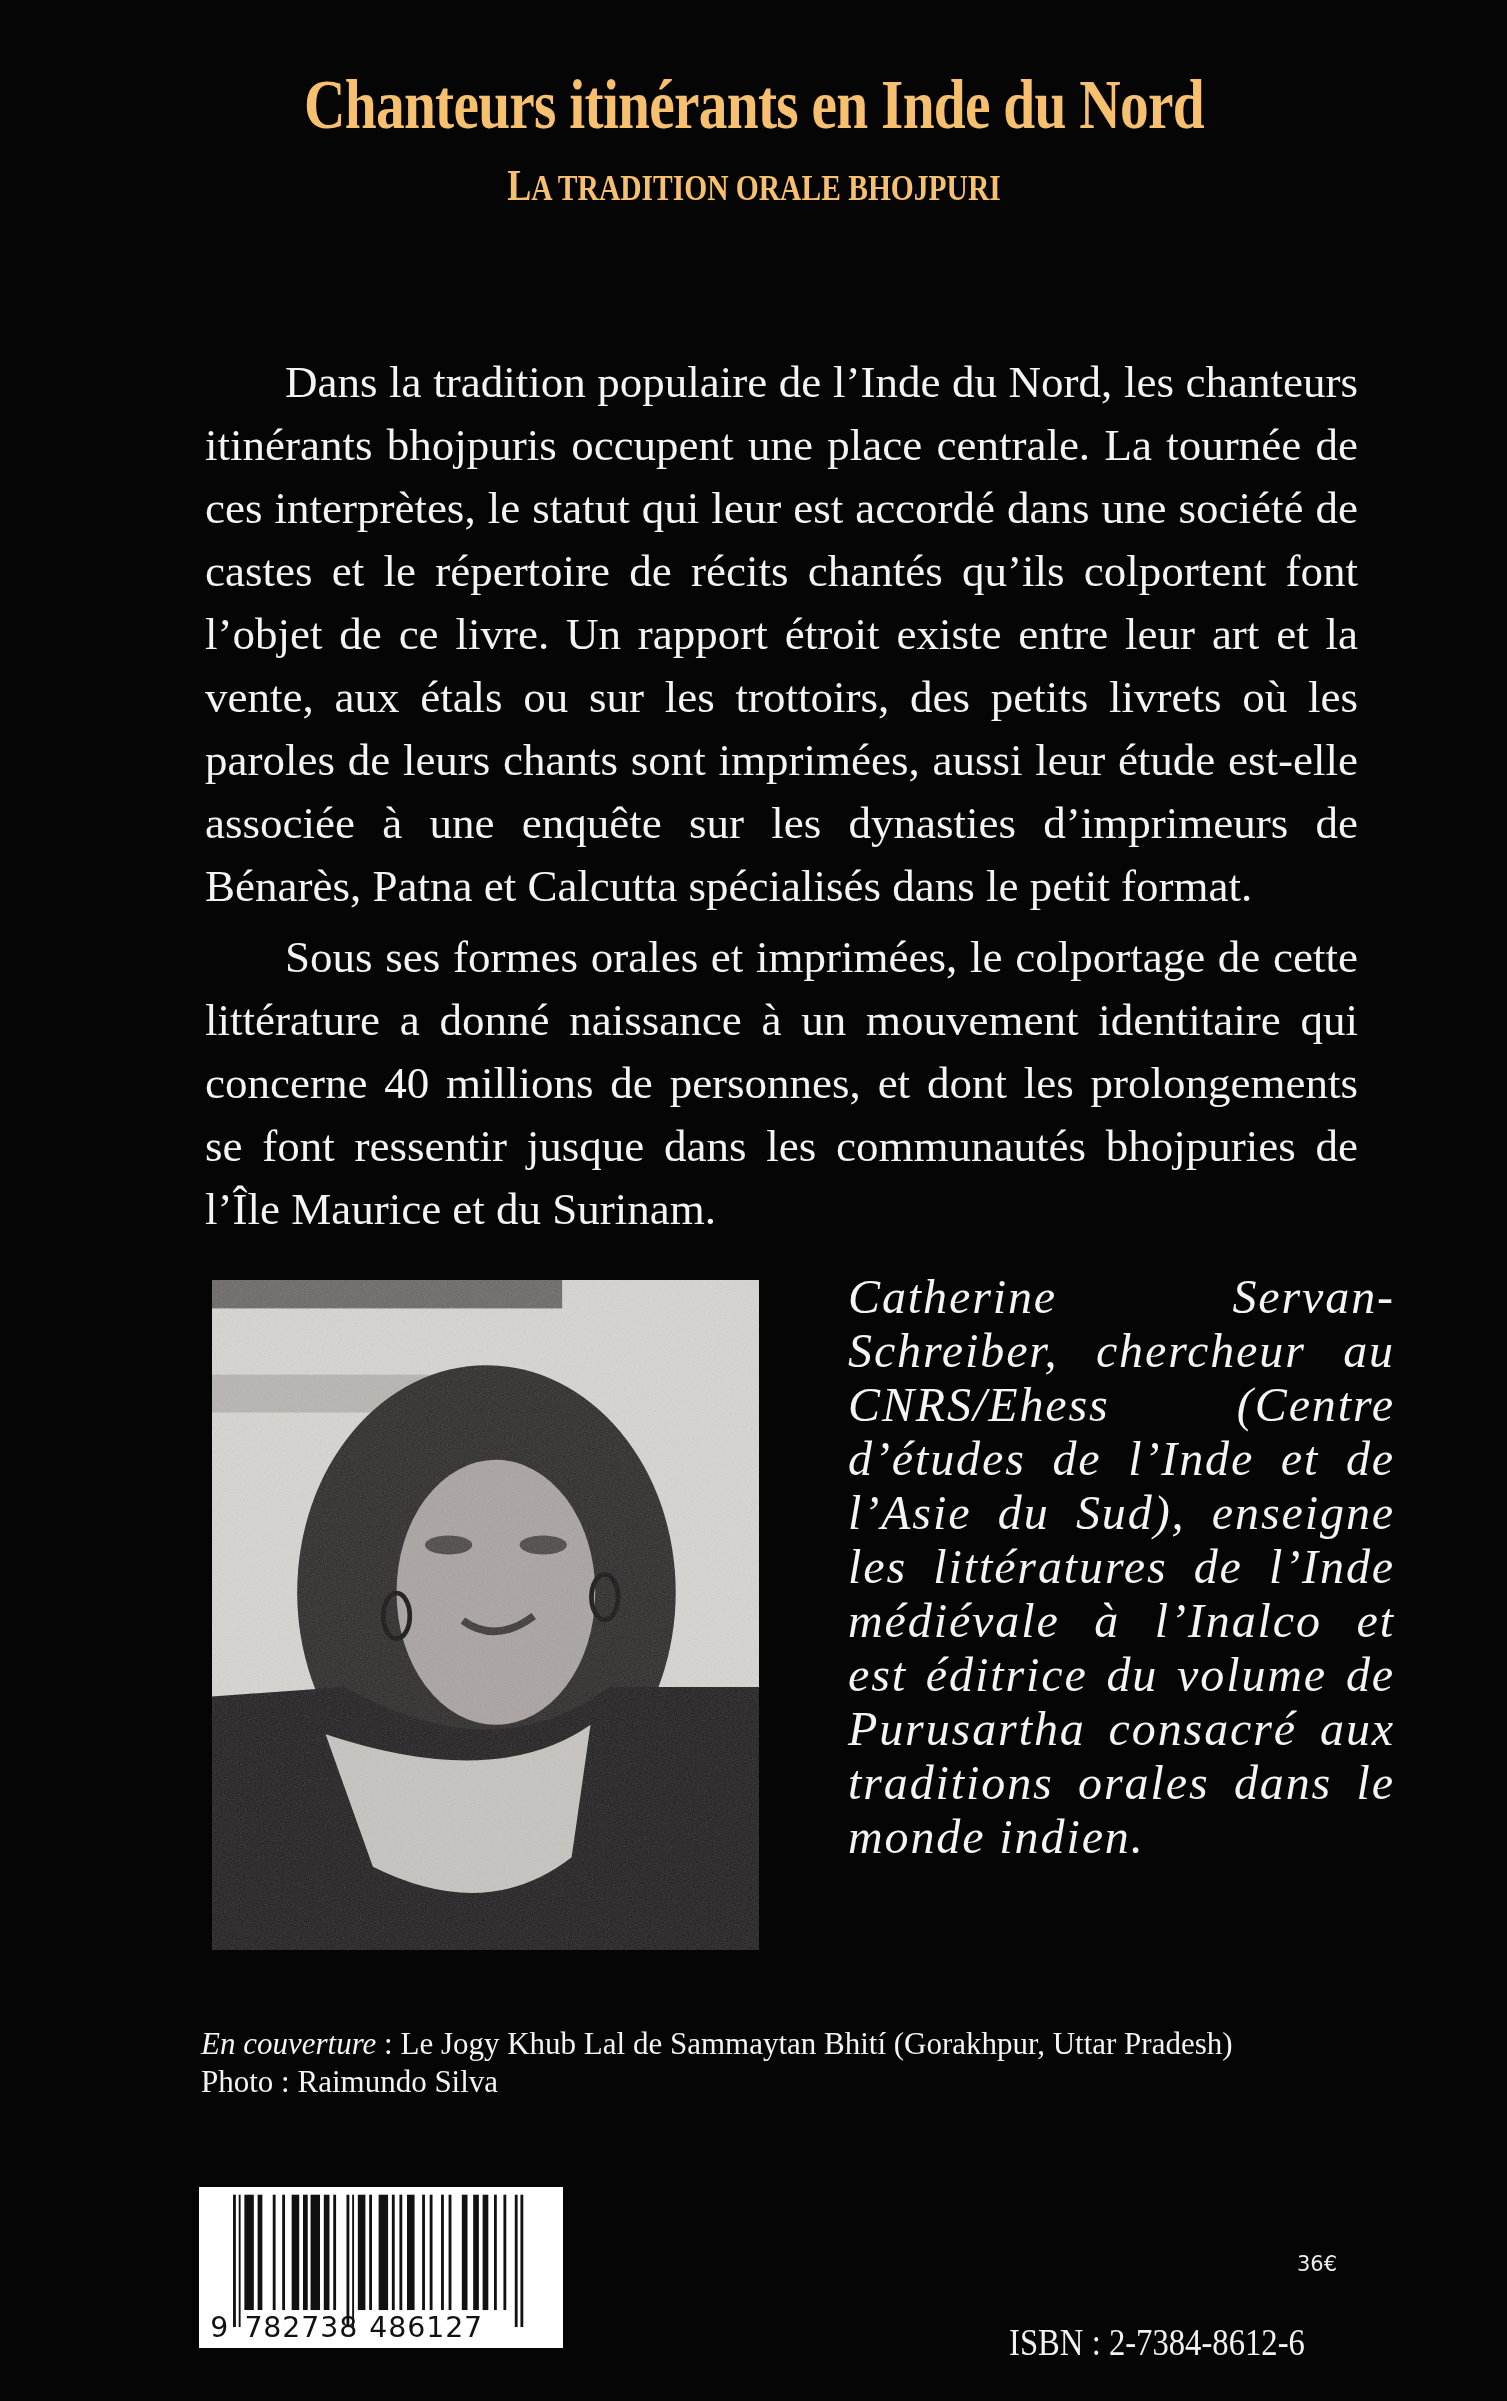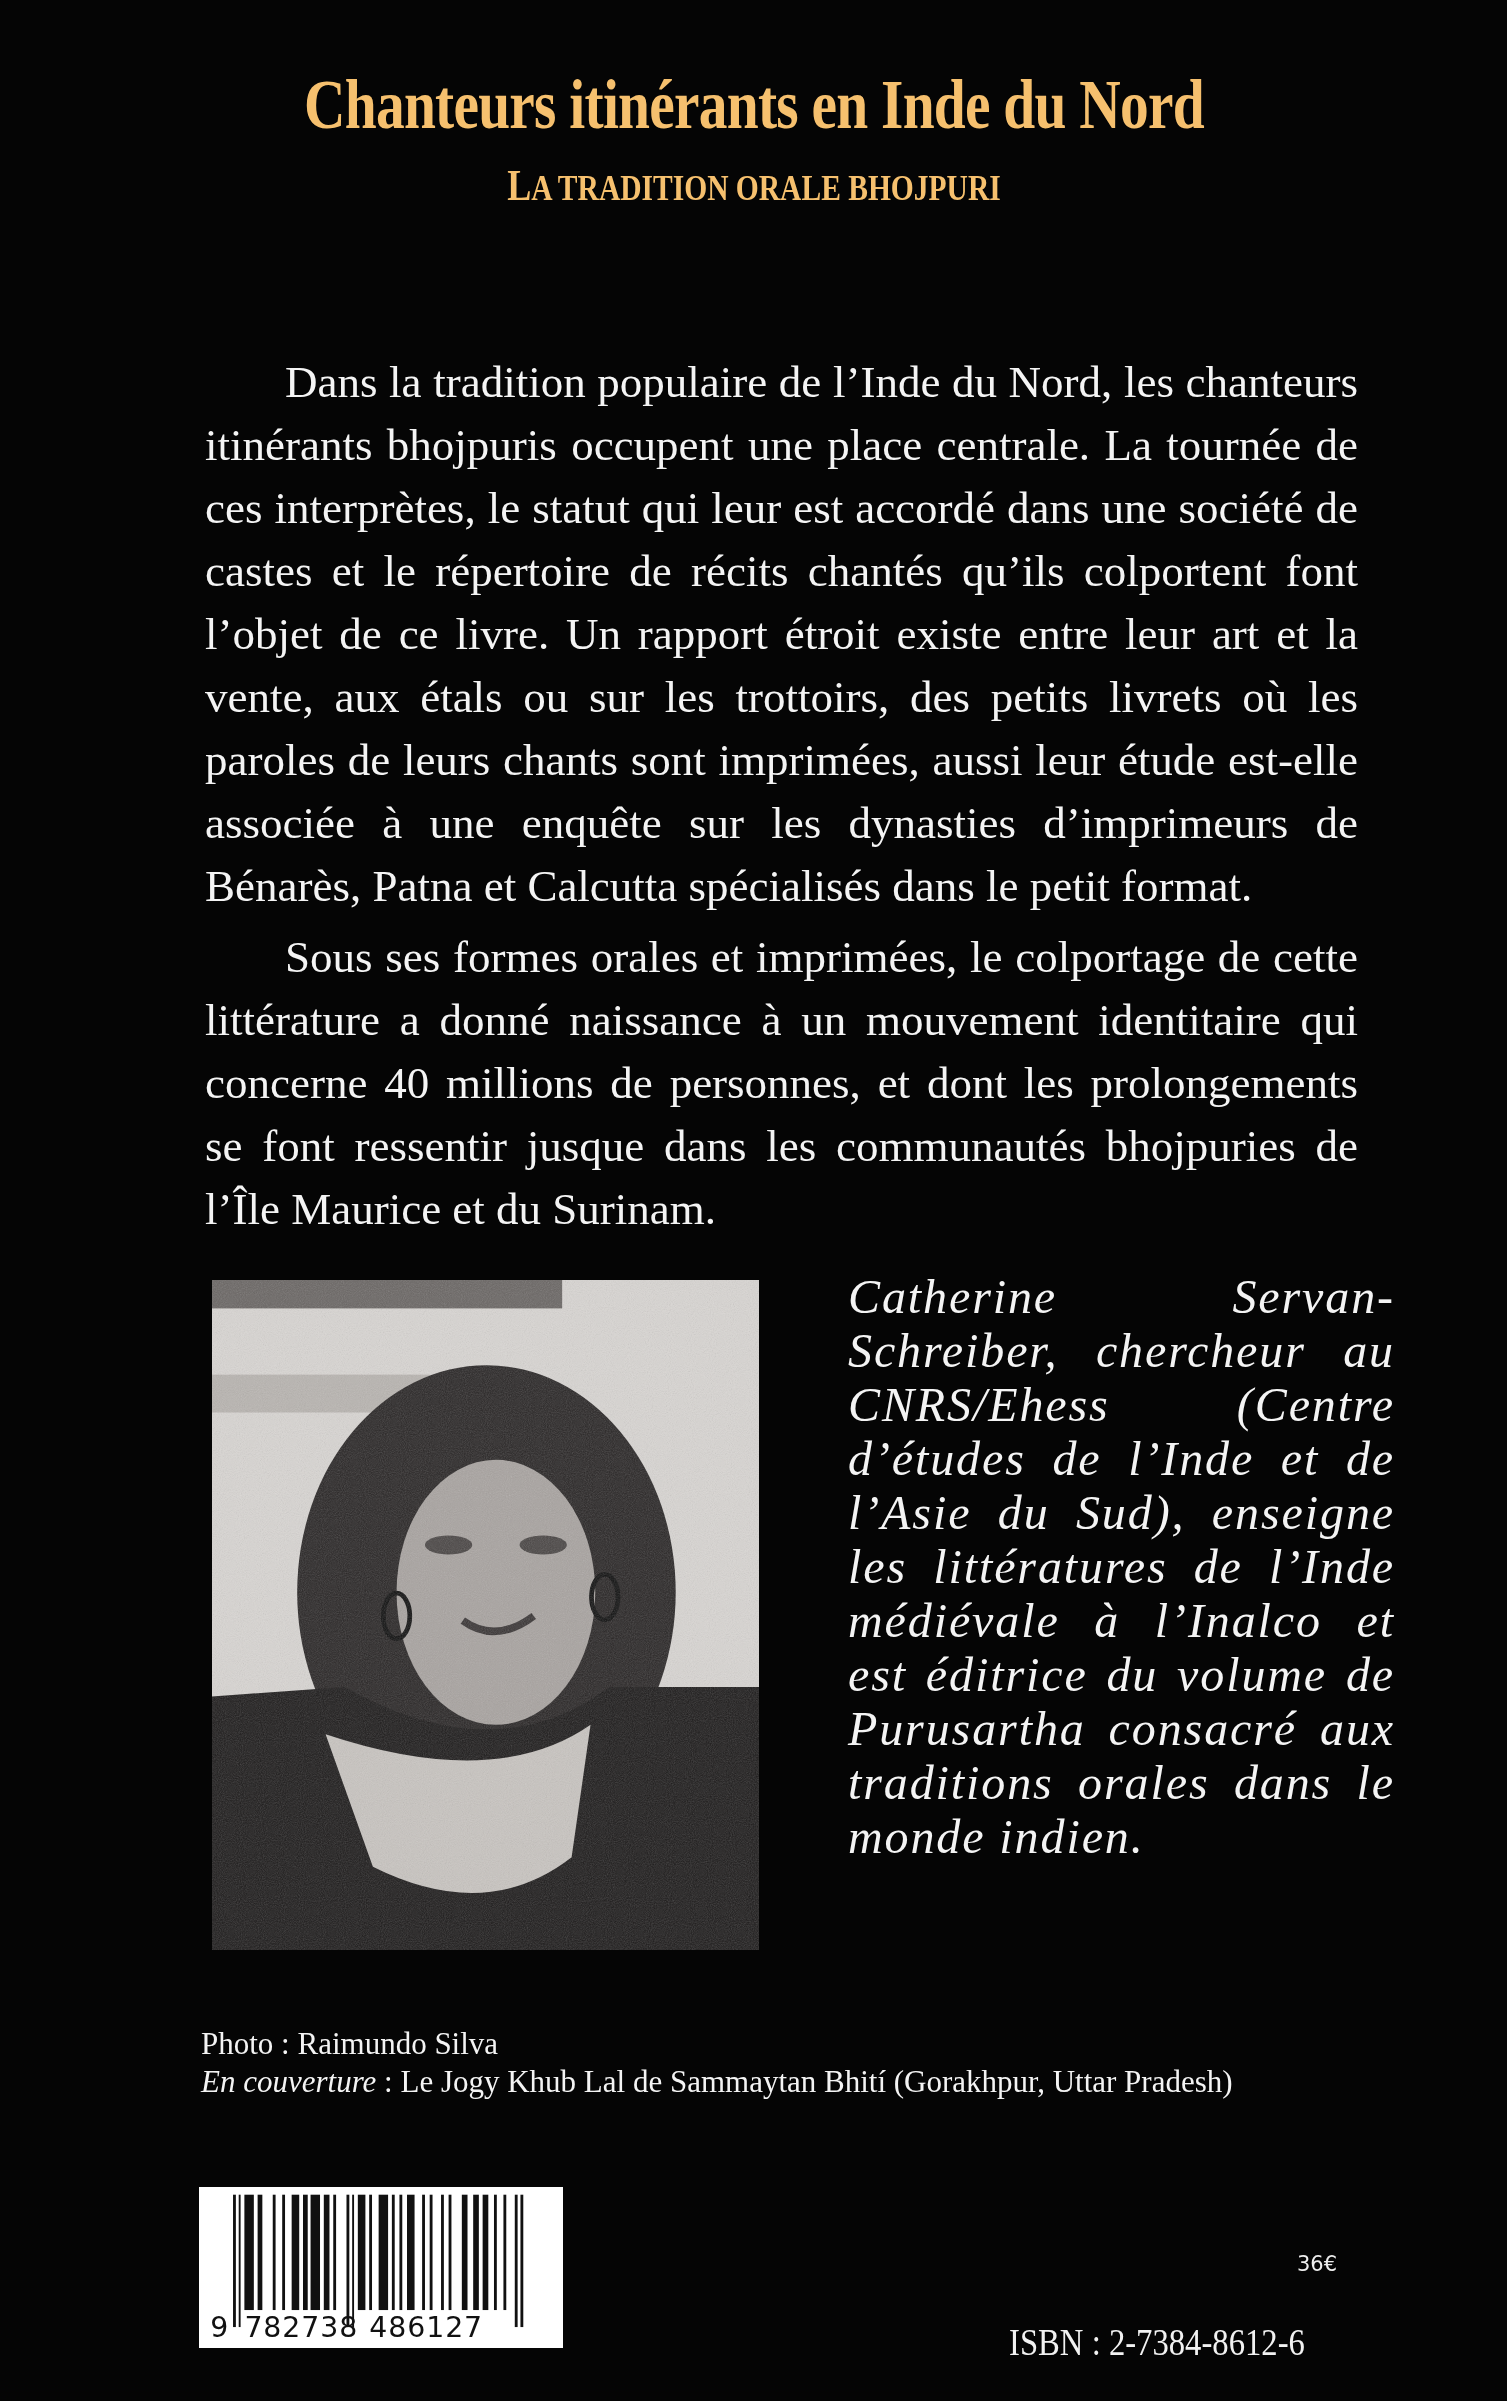--- a/index.html
+++ b/index.html
@@ -52,22 +52,22 @@
     <ellipse cx="415" cy="335" rx="14" ry="24" fill="none" stroke="#111" stroke-width="5"></ellipse>
     <path d="M0 440 L140 430 Q300 520 420 430 L578 430 L578 708 L0 708 Z" fill="#1e1c1c"></path>
     <path d="M120 480 Q300 540 400 470 L380 610 Q290 680 170 620 Z" fill="#c8c4c0"></path>
     <rect width="578" height="708" filter="url(#grain)"></rect>
   </svg>
 </div>
 
 <div class="bio">Catherine Servan-Schreiber, chercheur au CNRS/Ehess (Centre d’études de l’Inde et de l’Asie du Sud), enseigne les littératures de l’Inde médiévale à l’Inalco et est éditrice du volume de Purusartha consacré aux traditions orales dans le monde indien.</div>
 
 <div class="credits">
+  <div><em>En couverture</em><span> : Le Jogy Khub Lal de Sammaytan Bhití (Gorakhpur, Uttar Pradesh)</span></div>
   <div>Photo : Raimundo Silva</div>
-  <div><em>En couverture</em><span> : Le Jogy Khub Lal de Sammaytan Bhití (Gorakhpur, Uttar Pradesh)</span></div>
 </div>
 
 <div class="barcode">
   <svg width="364" height="161" viewBox="0 0 385 170">
     <g fill="#111">
       <rect x="36" y="8" width="3" height="140"></rect>
         <rect x="42" y="8" width="2" height="140"></rect>
       <rect x="48" y="8" width="10" height="122"></rect>
         <rect x="62" y="8" width="5" height="122"></rect>
       <rect x="78" y="8" width="3" height="122"></rect>

